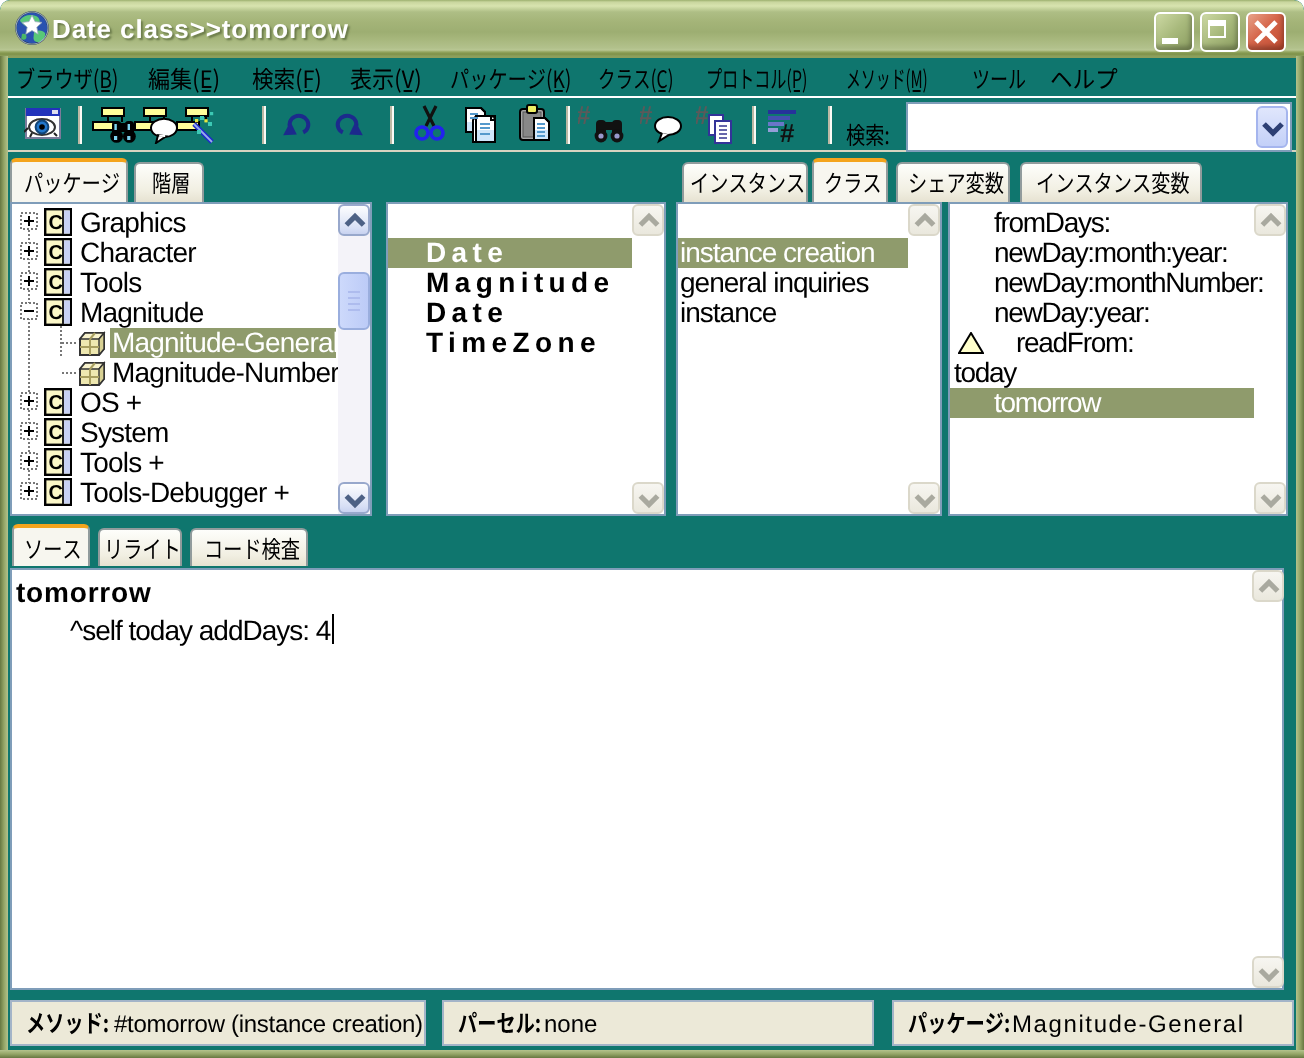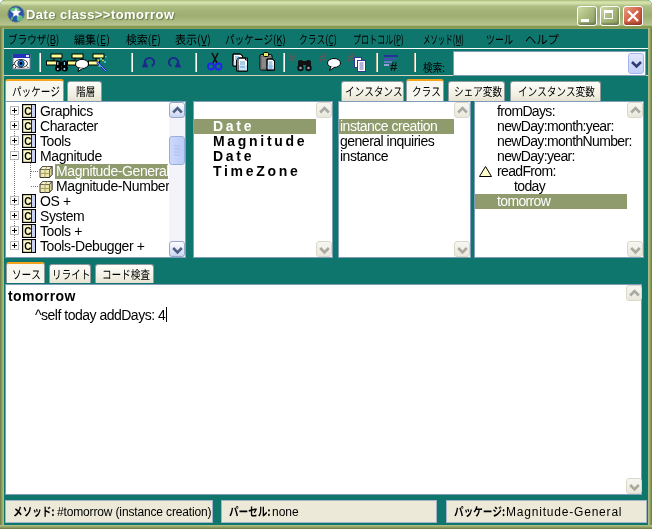--- a/index.html
+++ b/index.html
@@ -447,22 +447,22 @@
     <div style="position:absolute;left:474px;top:101px;width:170px;height:157px;background:#fff;border:1px solid #7f9db9;overflow:hidden"></div>
     <div style="position:absolute;left:475px;top:102px;width:168px;height:155px;overflow:hidden">
       <div style="position:absolute;left:-475px;top:-102px;width:652px;height:529px">
         <div style="position:absolute;left:497px;top:103.5px;font:14px/15px Liberation Sans;letter-spacing:-.65px;color:#000;white-space:nowrap">fromDays:</div>
         <div style="position:absolute;left:497px;top:118.5px;font:14px/15px Liberation Sans;letter-spacing:-.65px;color:#000;white-space:nowrap">newDay:month:year:</div>
         <div style="position:absolute;left:497px;top:133.5px;font:14px/15px Liberation Sans;letter-spacing:-.65px;color:#000;white-space:nowrap">newDay:monthNumber:</div>
         <div style="position:absolute;left:497px;top:148.5px;font:14px/15px Liberation Sans;letter-spacing:-.65px;color:#000;white-space:nowrap">newDay:year:</div>
         <svg style="position:absolute;left:479px;top:165.5px" width="13" height="11" viewBox="0 0 13 11">
           <polygon points="6.5,0.5 12.5,10.5 0.5,10.5" fill="#ffffcc" stroke="#000"></polygon>
         </svg>
-        <div style="position:absolute;left:497px;top:163.5px;font:14px/15px Liberation Sans;letter-spacing:-.65px;color:#000;white-space:nowrap">readFrom:</div>
-        <div style="position:absolute;left:514px;top:178.5px;font:14px/15px Liberation Sans;letter-spacing:-.65px;color:#000;white-space:nowrap">today</div>
+        <div style="position:absolute;left:508px;top:163.5px;font:14px/15px Liberation Sans;letter-spacing:-.65px;color:#000;white-space:nowrap">readFrom:</div>
+        <div style="position:absolute;left:477px;top:178.5px;font:14px/15px Liberation Sans;letter-spacing:-.65px;color:#000;white-space:nowrap">today</div>
         <div style="position:absolute;left:475px;top:193.5px;width:152px;height:15px;background:#8f9b6c"></div>
         <div style="position:absolute;left:497px;top:193.5px;font:14px/15px Liberation Sans;letter-spacing:-.65px;color:#fff;white-space:nowrap">tomorrow</div>
       </div>
     </div>
     <div style="position:absolute;left:627px;top:102px;width:16px;height:16px;border-radius:3px;background:linear-gradient(180deg,#f7f6f1,#eae8dd);border:1px solid #dbd8ca"><svg width="15" height="15" viewBox="0 0 15 15">
         <path d="M3.2 9.5 L7.5 5.2 L11.8 9.5" fill="none" stroke="#a9a99f" stroke-width="2.6"></path>
       </svg></div>
     <div style="position:absolute;left:627px;top:241px;width:16px;height:16px;border-radius:3px;background:linear-gradient(180deg,#f7f6f1,#eae8dd);border:1px solid #dbd8ca"><svg width="15" height="15" viewBox="0 0 15 15">
         <path d="M3.2 6 L7.5 10.3 L11.8 6" fill="none" stroke="#a9a99f" stroke-width="2.6"></path>
       </svg></div>

